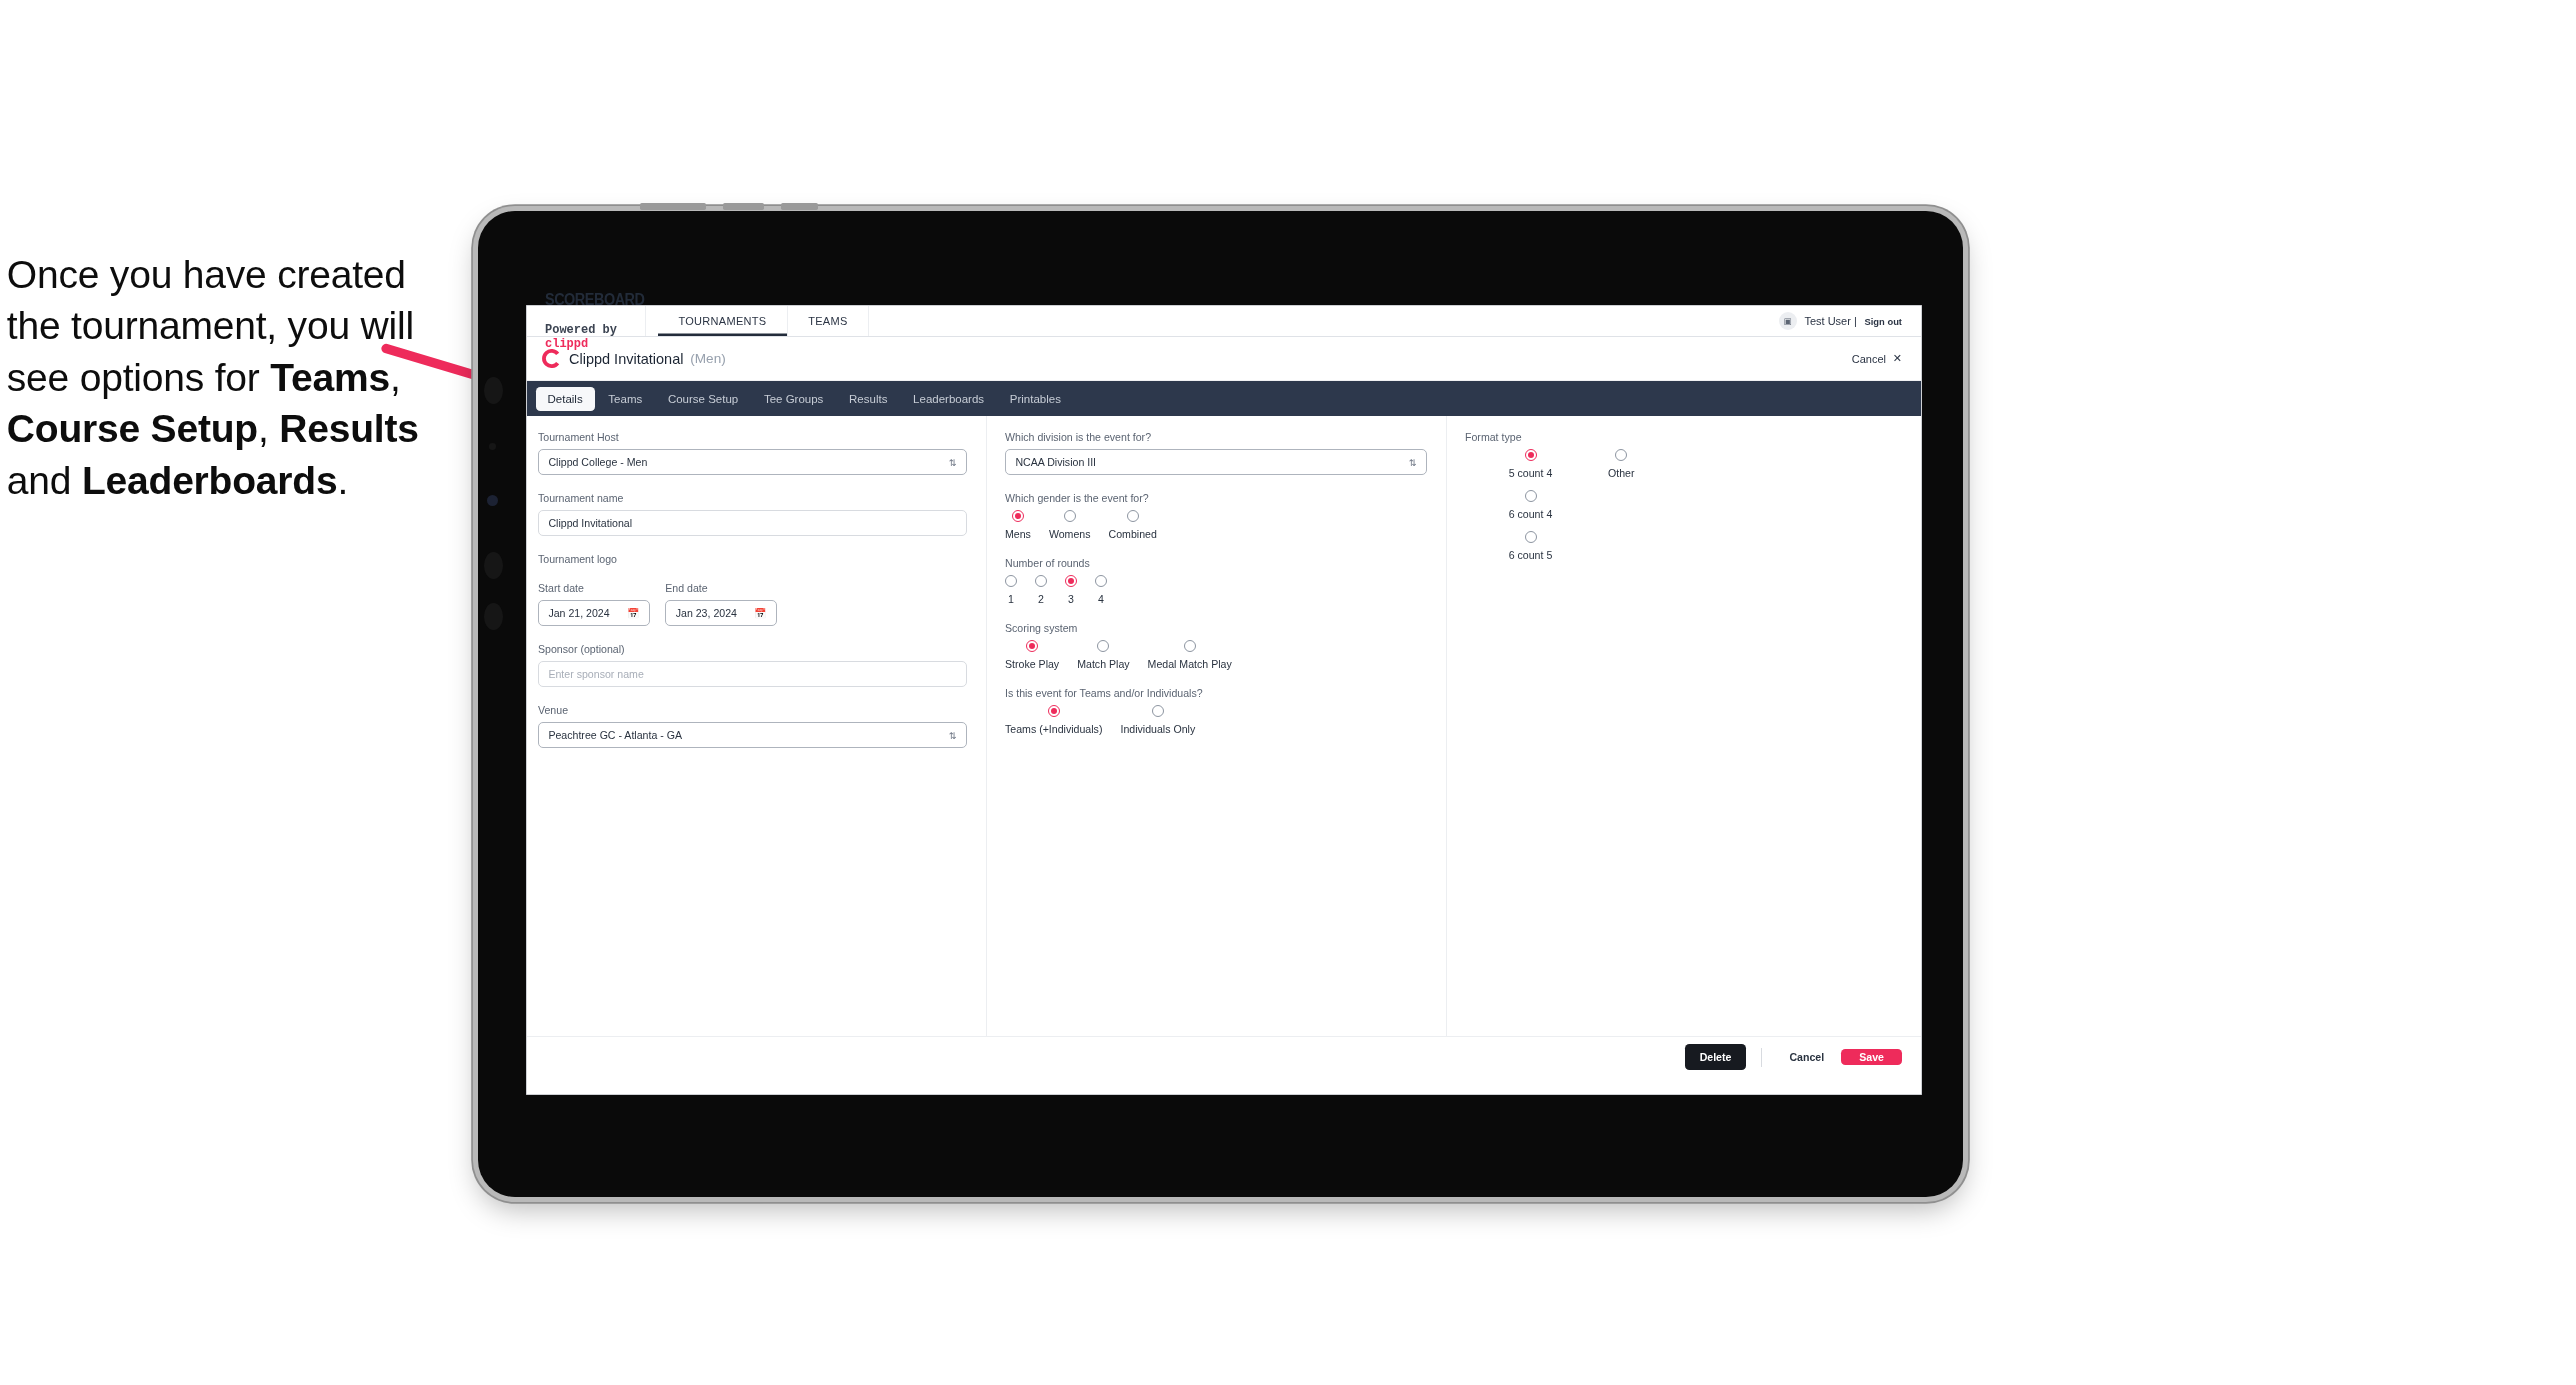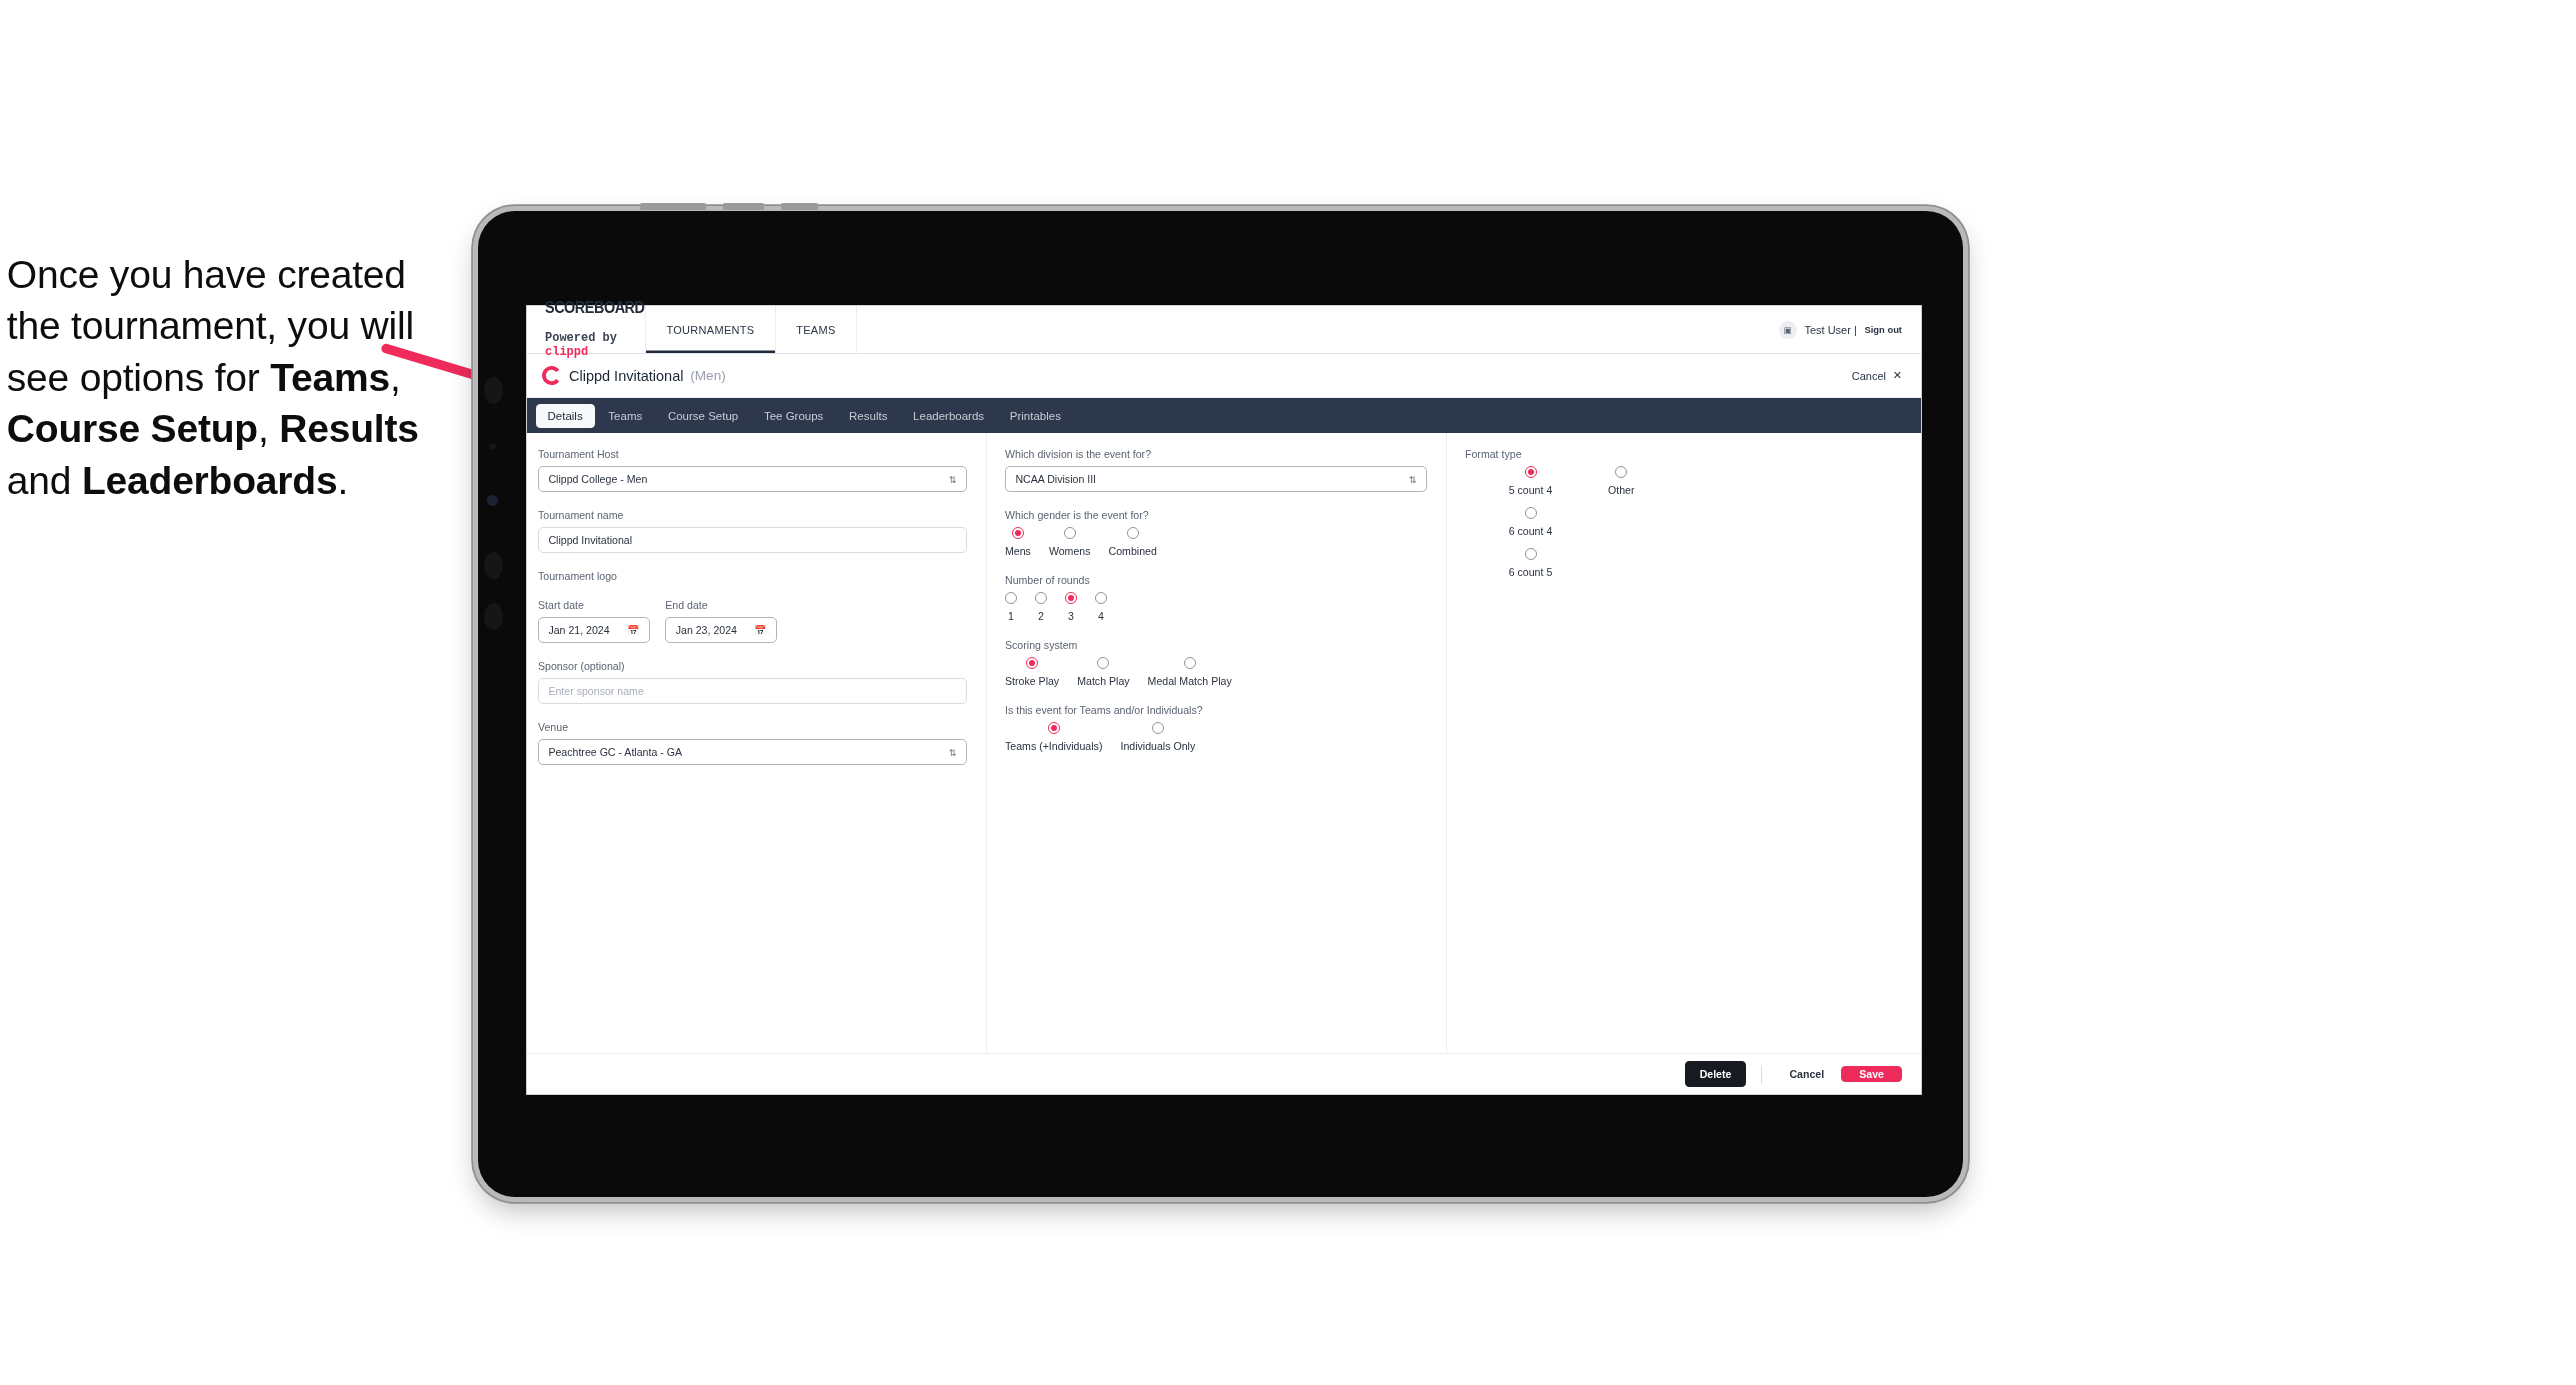--- a/index.html
+++ b/index.html
@@ -54,25 +54,26 @@
   .app {
     position: absolute;
     left: 527px; top: 306px;
     width: 1394px; height: 788px;
     background: #ffffff;
     box-shadow: 0 0 0 0.9px #e4e6ea;
   }
 
   
   .topnav {
-    height: 48px;
+    height: 31px;
     border-bottom: 0.9px solid #dfe2e7;
     display: flex; align-items: stretch;
     background: #fff;
     position: relative;
+    gap: 12px;
   }
   .brand {
     width: 119px; padding-left: 18px;
     display: flex; flex-direction: column; justify-content: center;
     border-right: 0.9px solid #eceef1;
   }
   .brand-name {
     font-size: 16px; font-weight: 800; color: #222b39;
     letter-spacing: -0.5px; line-height: 1; font-stretch: condensed;
     transform: scaleX(0.9); transform-origin: left center;

